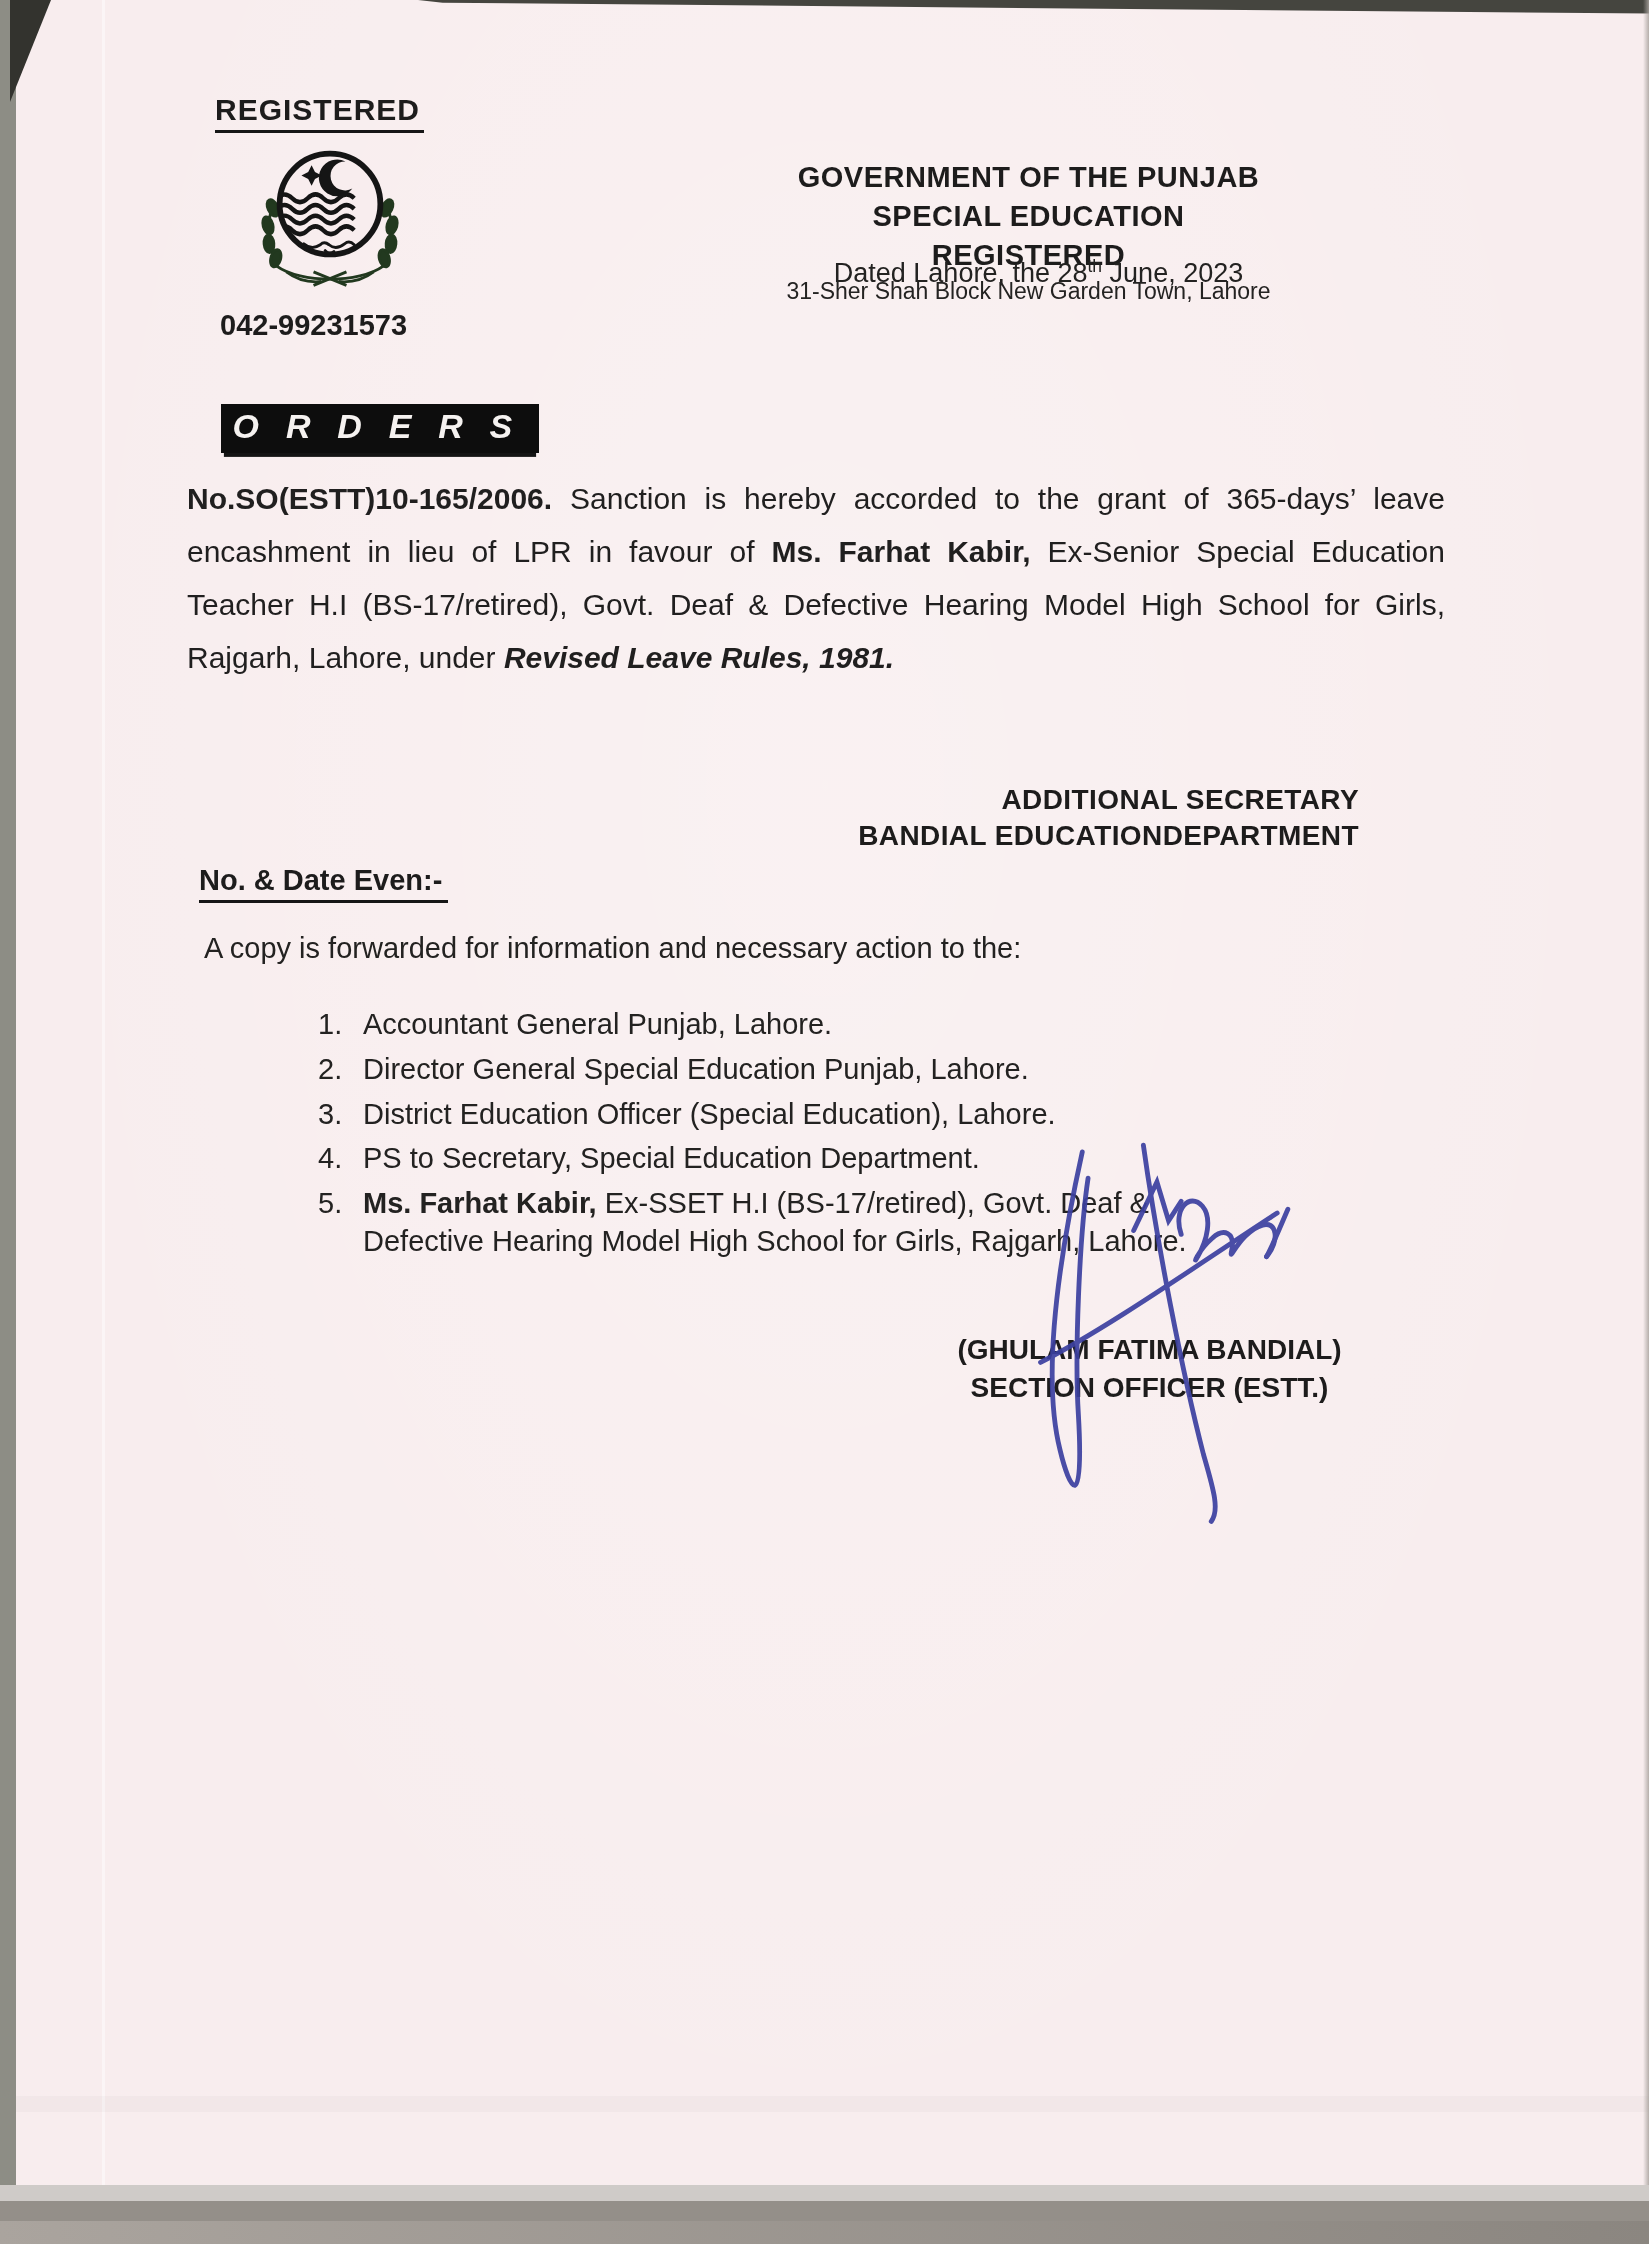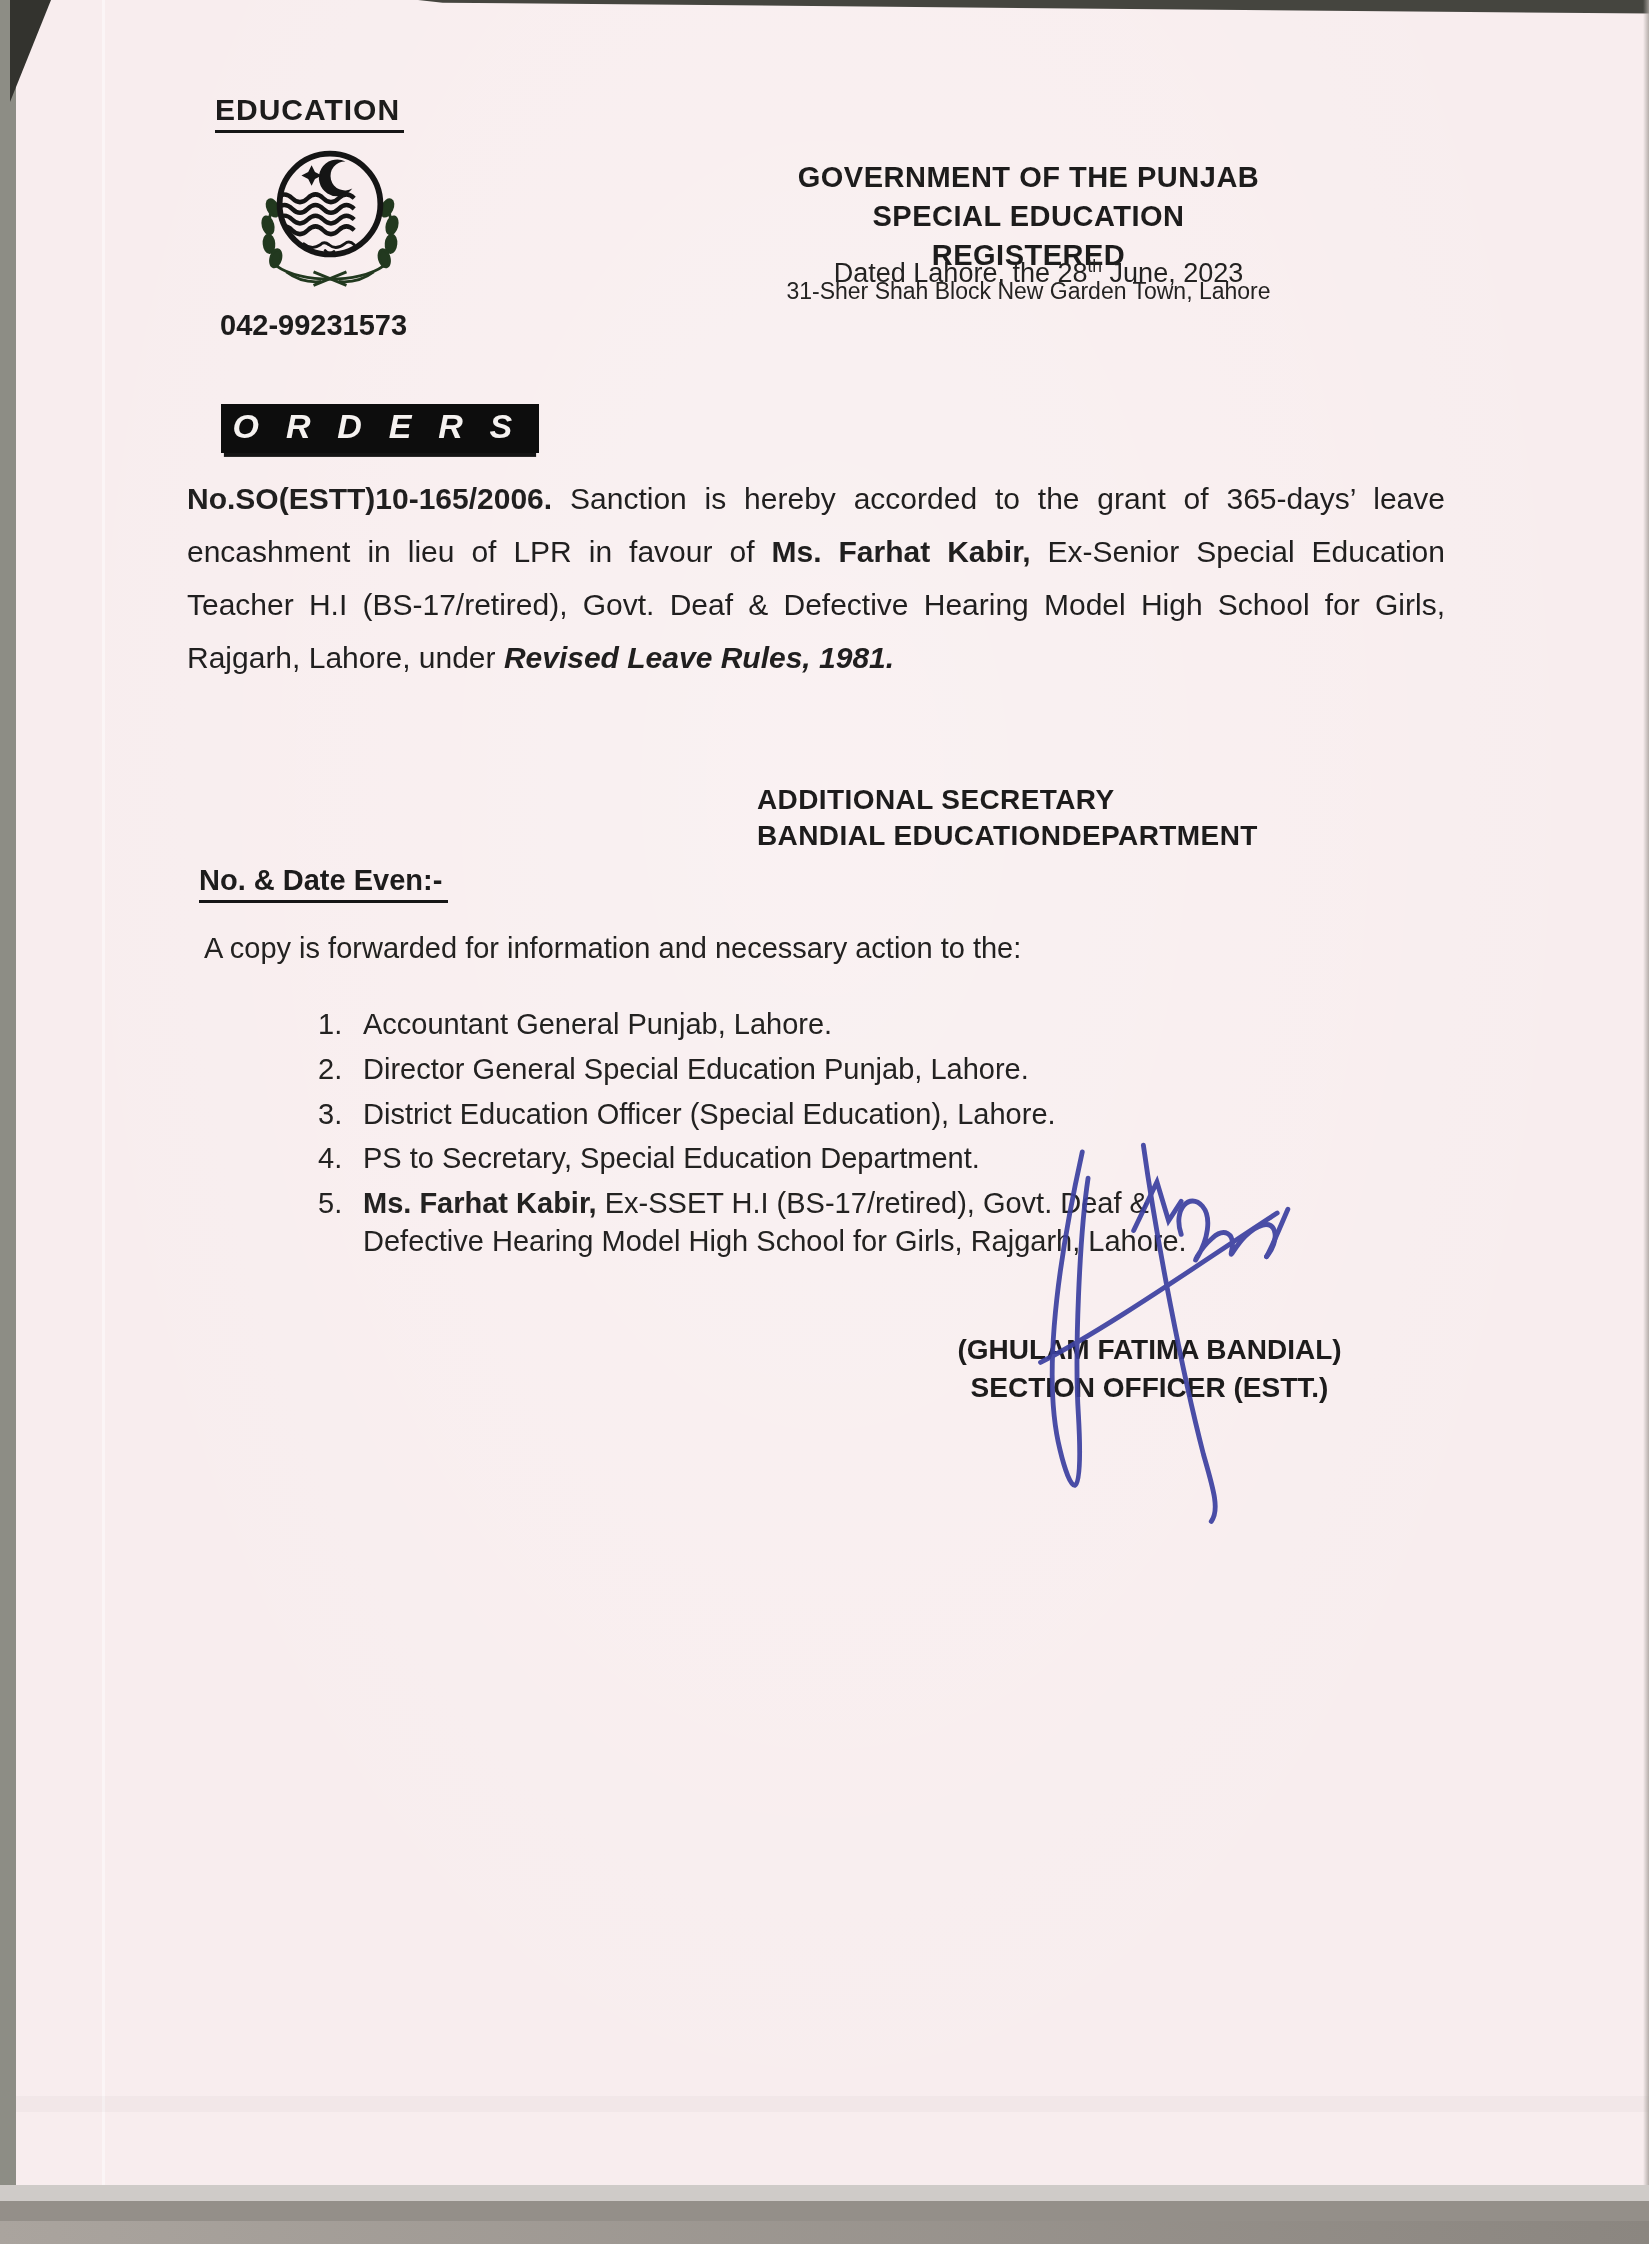--- a/index.html
+++ b/index.html
@@ -58,21 +58,21 @@
     text-align:center;
   }
   .order-para{
     position:absolute;left:187px;top:472px;width:1258px;
     font-size:30px;line-height:53px;text-align:justify;color:#201f1f;
   }
   .order-para .b{font-weight:bold;}
   .order-para .bi{font-weight:bold;font-style:italic;}
 
   
-  .addl-sec{position:absolute;left:757px;top:782px;width:602px;text-align:left;
+  .addl-sec{position:absolute;left:757px;top:782px;width:602px;text-align:right;
     font-size:28px;font-weight:bold;line-height:36px;letter-spacing:0.4px;}
   .ref-even{position:absolute;left:199px;top:864px;font-size:29px;font-weight:bold;
     border-bottom:3.9px solid #161616;padding:0 5.8px 2.9px 0;}
   .copy-intro{position:absolute;left:204px;top:932px;font-size:29px;color:#232221;}
   .dist-list{position:absolute;left:318px;top:1005px;width:881px;font-size:29px;color:#232221;}
   .dist-item{display:flex;margin-bottom:6.8px;line-height:38px;}
   .dist-item .num{width:45px;flex:0 0 45px;}
   .dist-item .txt{flex:1;}
   .dist-item .b{font-weight:bold;}
 
@@ -89,21 +89,21 @@
   <div class="crease-v"></div>
   <div class="crease-h"></div>
   <div class="edge-left"></div>
   <div class="corner-tl"></div>
   <div class="edge-top-wedge"></div>
   <div class="edge-right"></div>
   <div class="band-1"></div>
   <div class="band-2"></div>
   <div class="band-3"></div>
 
-  <div class="registered">EDUCATION</div>
+  <div class="registered">REGISTERED</div>
 
   <svg class="emblem" width="204" height="155" viewBox="0 0 210 160">
     <defs>
       <clipPath id="circ">
           <circle cx="105" cy="62" r="50"></circle>
         </clipPath>
     </defs>
 
     <g stroke="#22391f" fill="#22391f" stroke-width="3" stroke-linecap="round">
       <path d="M52,120 C40,100 38,80 48,62" fill="none"></path>

